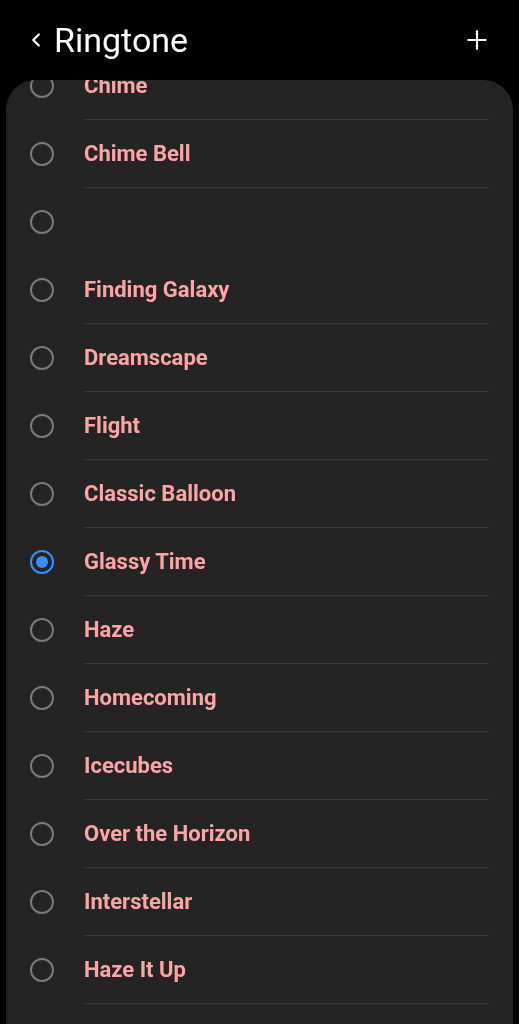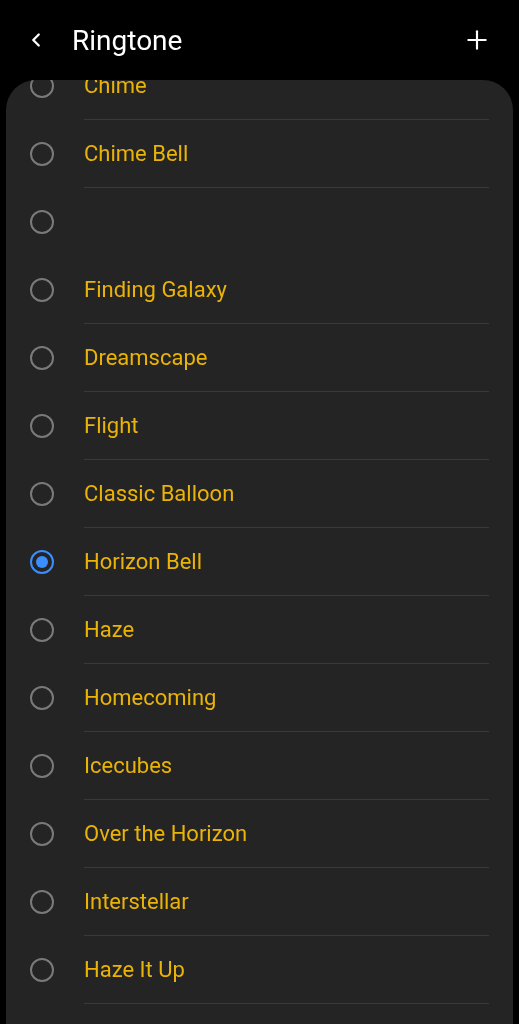--- a/index.html
+++ b/index.html
@@ -26,23 +26,22 @@
       width: 36px;
       height: 36px;
       display: flex;
       align-items: center;
       justify-content: center;
       color: #ffffff;
       cursor: pointer;
     }
     .title {
       color: #ffffff;
-      font-size: 28px;
+      font-size: 34px;
       font-weight: 400;
-      margin-left: 18px;
       flex: 1;
     }
     .add-btn {
       width: 36px;
       height: 36px;
       display: flex;
       align-items: center;
       justify-content: center;
       color: #ffffff;
       cursor: pointer;
@@ -89,23 +88,23 @@
       background: #3a8eff;
     }
     .item-right {
       flex: 1;
       display: flex;
       align-items: center;
       height: 100%;
       border-bottom: 1px solid #3a3a3a;
     }
     .label {
-      color: #eab308;
+      color: #fca5a5;
       font-size: 22px;
-      font-weight: 400;
+      font-weight: 700;
     }
   </style>
 </head>
 <body>
 
 <div class="header">
   <div class="back-btn">
     <svg width="22" height="22" viewBox="0 0 24 24" fill="none" stroke="currentColor" stroke-width="2.5" stroke-linecap="round" stroke-linejoin="round">
       <polyline points="15 18 9 12 15 6"></polyline>
     </svg>
@@ -156,21 +155,21 @@
       </div>
       <div class="item">
         <div class="radio"></div>
         <div class="item-right">
           <div class="label">Classic Balloon</div>
         </div>
       </div>
       <div class="item">
         <div class="radio selected"></div>
         <div class="item-right">
-          <div class="label">Horizon Bell</div>
+          <div class="label">Glassy Time</div>
         </div>
       </div>
       <div class="item">
         <div class="radio"></div>
         <div class="item-right">
           <div class="label">Haze</div>
         </div>
       </div>
       <div class="item">
         <div class="radio"></div>

